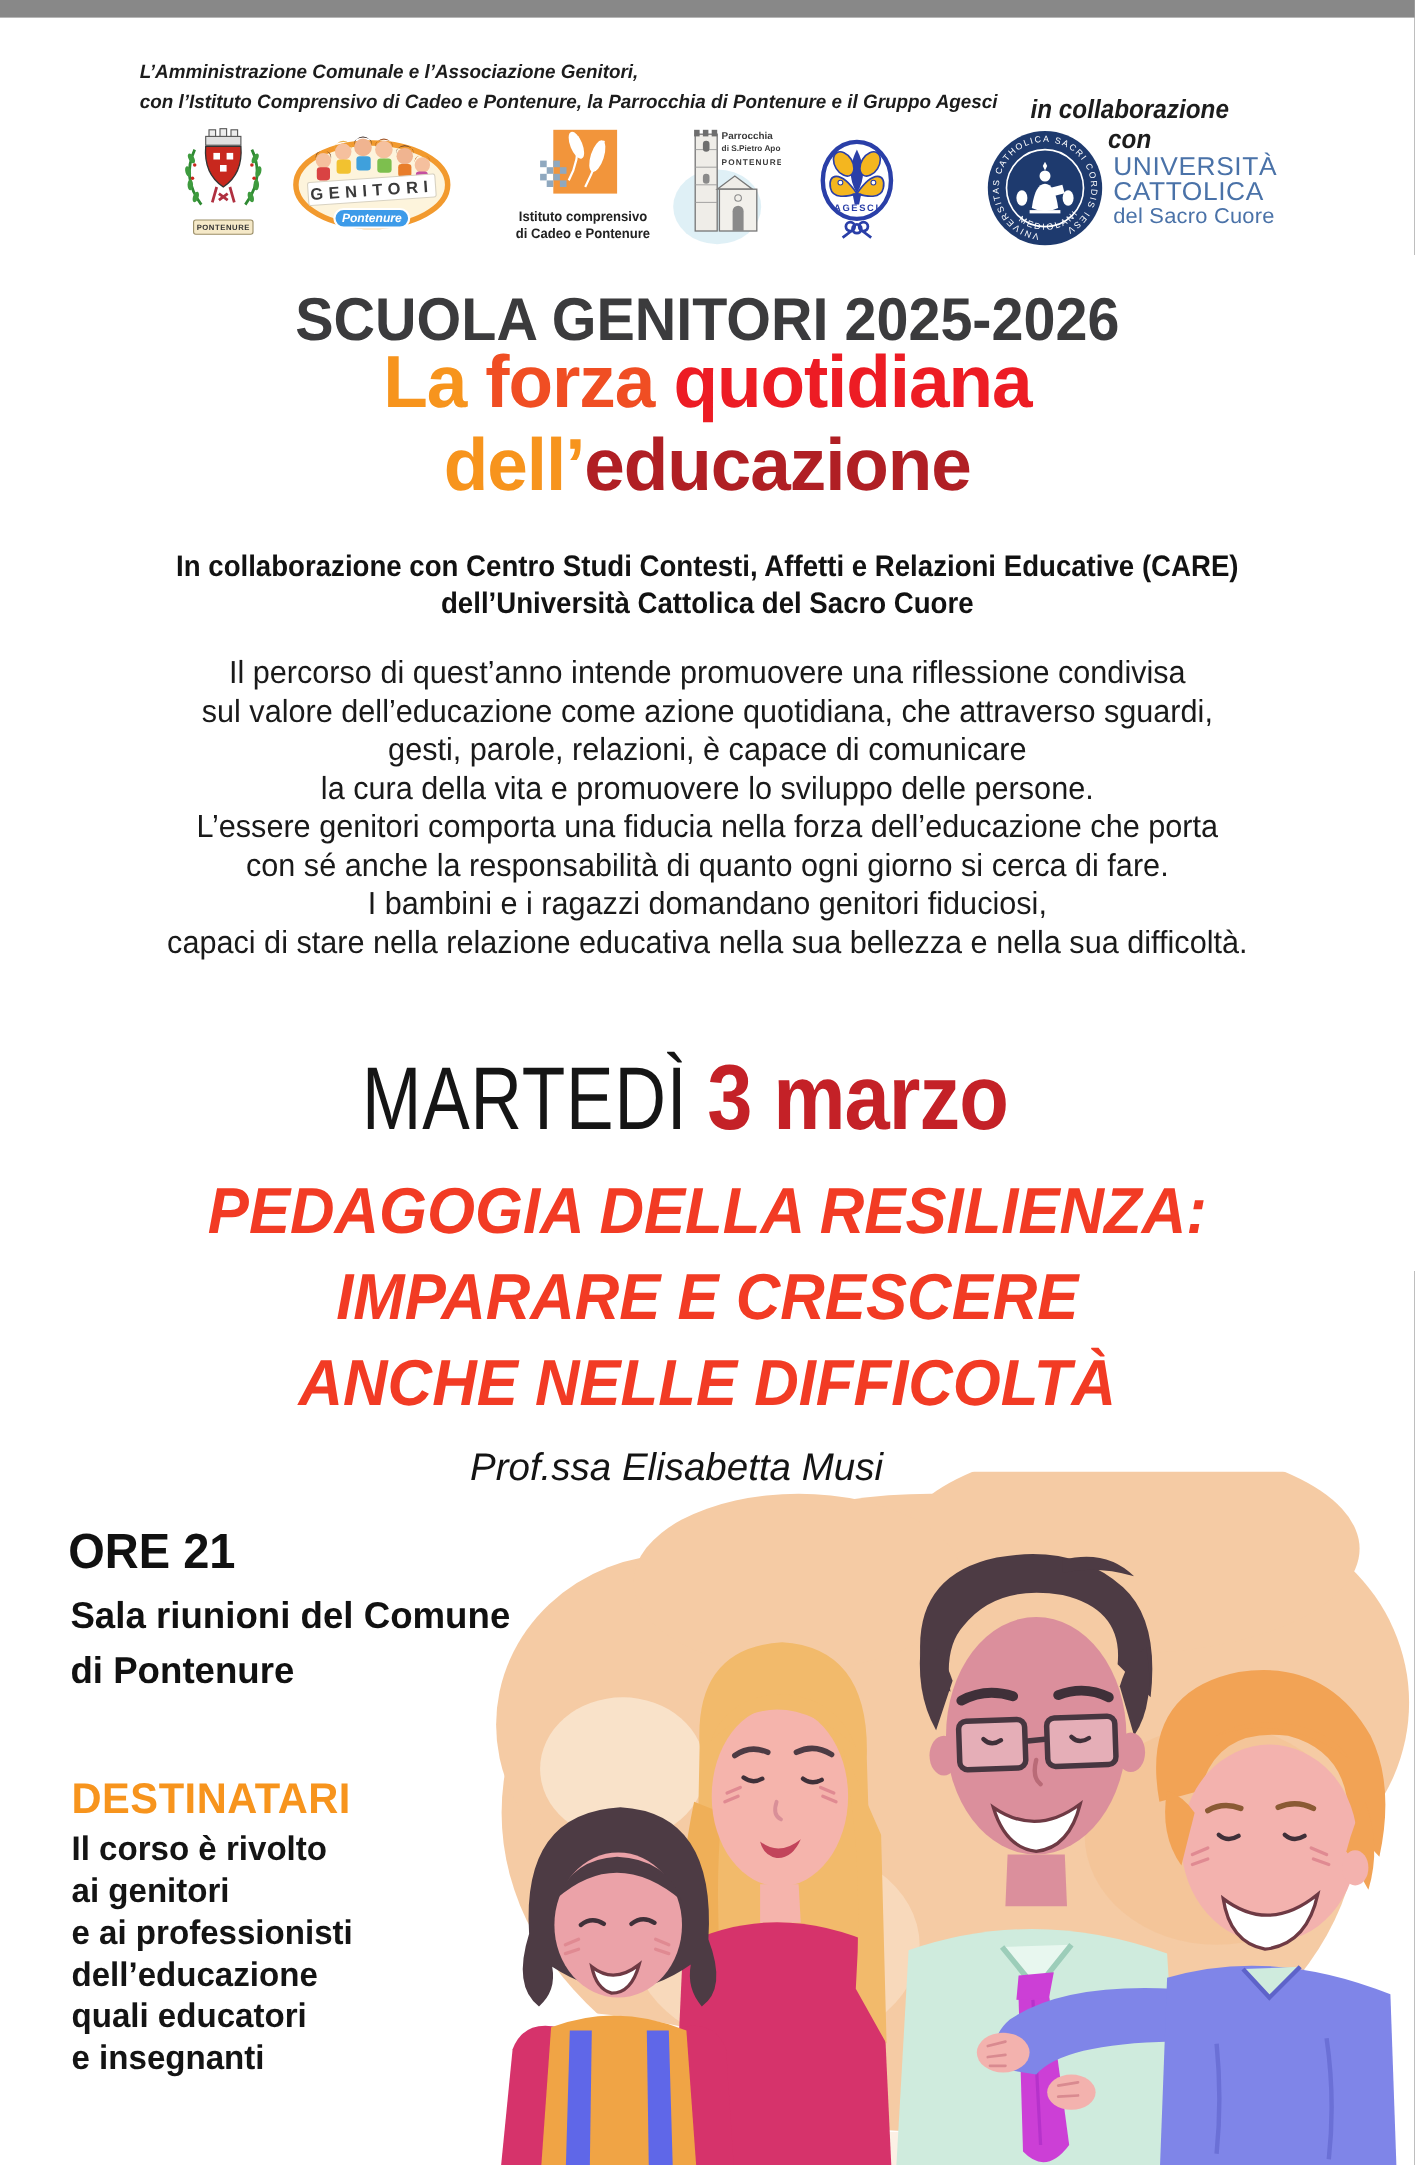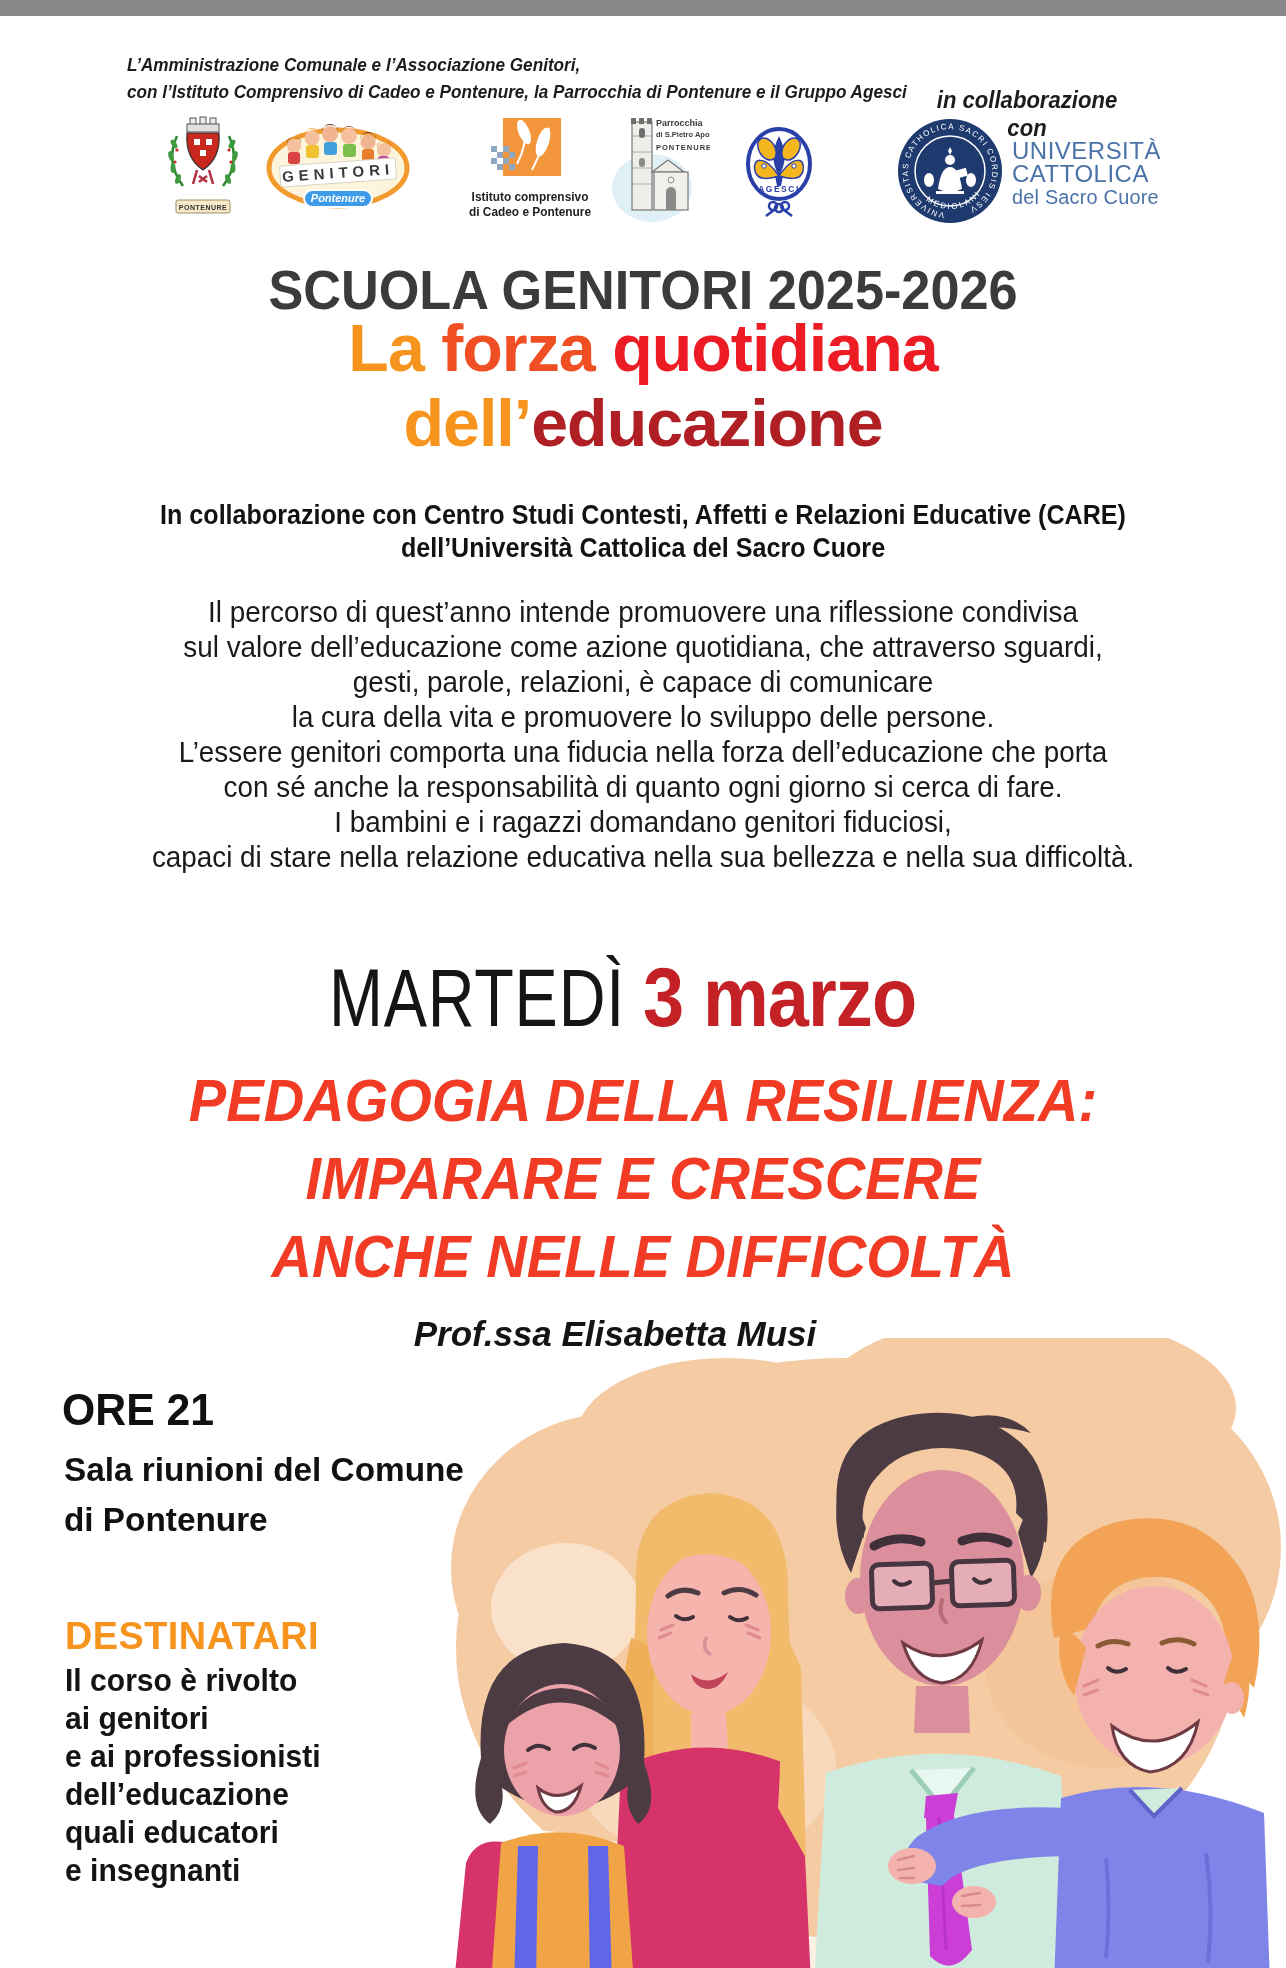--- a/index.html
+++ b/index.html
@@ -34,21 +34,21 @@
   
   .dateline{left:0;top:933px;width:1208px;text-align:center;white-space:nowrap;}
   .day{display:inline-block;font-size:81px;font-weight:400;letter-spacing:1px;color:#151515;
     transform:scaleX(.80);transform-origin:right center;}
   .date{display:inline-block;font-size:84px;font-weight:800;color:#C42127;margin-left:14px;
     transform:scaleX(.88);transform-origin:left center;letter-spacing:-1px;}
   
   .event-title{left:0;top:1046px;width:1286px;text-align:center;font-size:59px;font-weight:800;
     font-style:italic;color:#F23B24;line-height:78px;letter-spacing:0;
     transform:scaleX(.95);transform-origin:center top;white-space:nowrap;}
-  .speaker{left:0;top:1298px;width:1230px;text-align:center;font-size:35px;font-weight:bold;
+  .speaker{left:0;top:1298px;width:1230px;text-align:center;font-size:35px;font-weight:normal;
     font-style:italic;color:#141414;z-index:5;}
   
   .ore{left:62px;top:1368px;font-size:45px;font-weight:800;color:#111;transform:scaleX(.95);transform-origin:left top;}
   .venue{left:64px;top:1428px;font-size:34px;font-weight:bold;color:#111;line-height:50px;
     transform:scaleX(.98);transform-origin:left top;white-space:nowrap;z-index:5;}
   .dest-h{left:65px;top:1598px;font-size:39px;font-weight:800;color:#F7941D;letter-spacing:.5px;
     transform:scaleX(.97);transform-origin:left top;}
   .dest-lines{left:65px;top:1646px;font-size:31px;font-weight:bold;color:#141414;line-height:38px;
     transform:scaleX(.97);transform-origin:left top;white-space:nowrap;}
   

